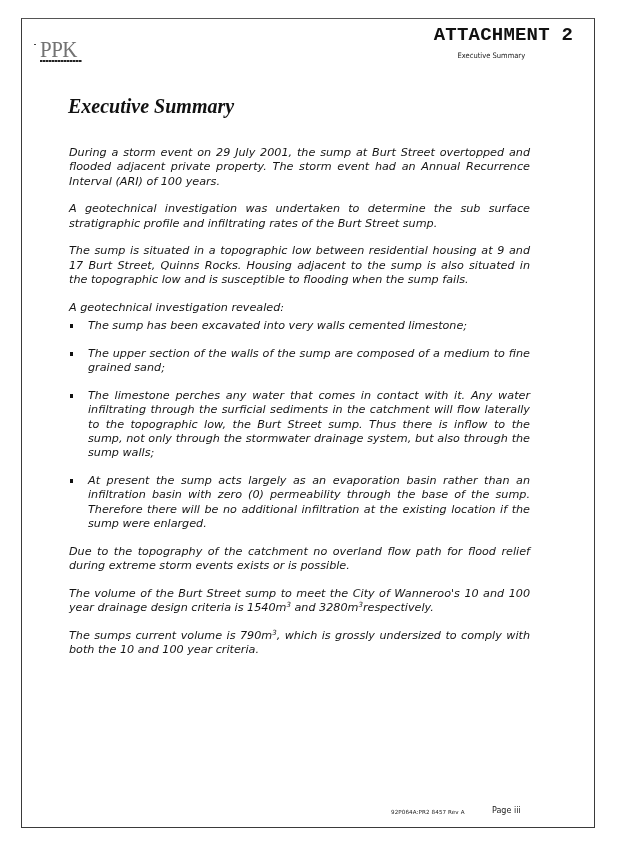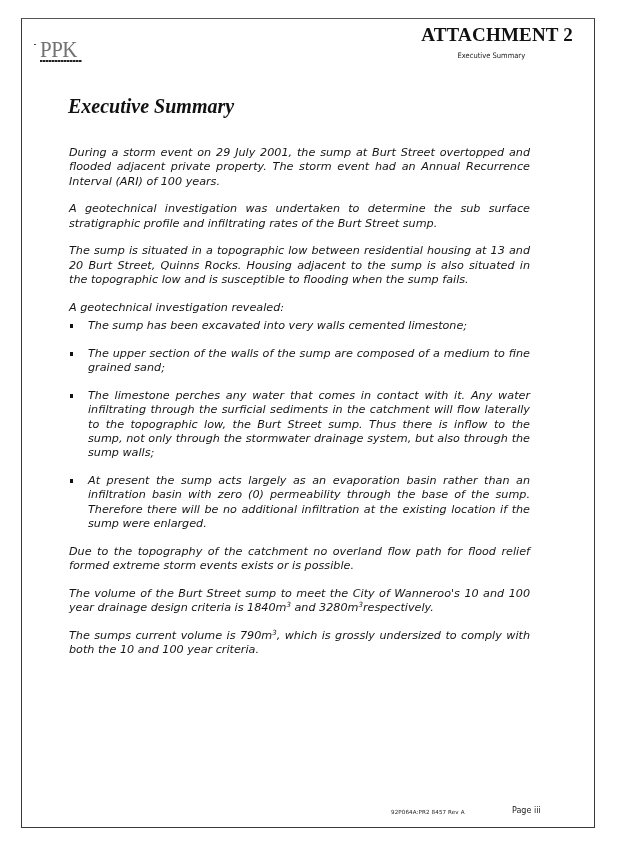--- a/index.html
+++ b/index.html
@@ -52,21 +52,21 @@
       display: block;
       margin-top: 2px;
       width: 42px;
       height: 2px;
       background: repeating-linear-gradient(90deg, #222 0 2px, #888 2px 3px);
     }
     .attachment-title {
       position: absolute;
       right: 50px;
       top: 24px;
-      font-family: Liberation Serif, serif;
+      font-family: Liberation Mono, monospace;
       font-weight: bold;
       font-size: 19px;
       letter-spacing: 0.2px;
       color: #111;
     }
     .attachment-subtitle {
       position: absolute;
       right: 98px;
       top: 51px;
       font-family: "DejaVu Sans", sans-serif;
@@ -134,21 +134,21 @@
       position: absolute;
       left: 391px;
       top: 809px;
       font-family: "DejaVu Sans", sans-serif;
       font-size: 5.6px;
       color: #222;
       letter-spacing: 0.1px;
     }
     .footer-page {
       position: absolute;
-      left: 512px;
+      left: 492px;
       top: 806px;
       font-family: "DejaVu Sans", sans-serif;
       font-size: 8px;
       color: #222;
     }
   </style>
 </head>
 <body>
 
 <div class="page-frame"></div>
@@ -160,21 +160,21 @@
 </div>
 
 <div class="attachment-title">ATTACHMENT 2</div>
 <div class="attachment-subtitle">Executive Summary</div>
 
 <h1 class="doc-title" style="margin:0;">Executive Summary</h1>
 
 <div class="body">
   <p class="para">During a storm event on 29 July 2001, the sump at Burt Street overtopped and flooded adjacent private property.  The storm event had an Annual Recurrence Interval (ARI) of 100 years.</p>
   <p class="para">A geotechnical investigation was undertaken to determine the sub surface stratigraphic profile and infiltrating rates of the Burt Street sump.</p>
-  <p class="para">The sump is situated in a topographic low between residential housing at 13 and 20 Burt Street, Quinns Rocks.  Housing adjacent to the sump is also situated in the topographic low and is susceptible to flooding when the sump fails.</p>
+  <p class="para">The sump is situated in a topographic low between residential housing at 9 and 17 Burt Street, Quinns Rocks.  Housing adjacent to the sump is also situated in the topographic low and is susceptible to flooding when the sump fails.</p>
   <p class="para tight">A geotechnical investigation revealed:</p>
 
   <ul class="bullet-list">
     <li class="bullet-item">
       <span class="bullet-marker"></span>
       <span>The sump has been excavated into very walls cemented limestone;</span>
     </li>
     <li class="bullet-item">
       <span class="bullet-marker"></span>
       <span>The upper section of the walls of the sump are composed of a medium to fine grained sand;</span>
@@ -182,21 +182,21 @@
     <li class="bullet-item">
       <span class="bullet-marker"></span>
       <span>The limestone perches any water that comes in contact with it.  Any water infiltrating through the surficial sediments in the catchment will flow laterally to the topographic low, the Burt Street sump.  Thus there is inflow to the sump, not only through the stormwater drainage system, but also through the sump walls;</span>
     </li>
     <li class="bullet-item">
       <span class="bullet-marker"></span>
       <span>At present the sump acts largely as an evaporation basin rather than an infiltration basin with zero (0) permeability through the base of the sump. Therefore there will be no additional infiltration at the existing location if the sump were enlarged.</span>
     </li>
   </ul>
 
-  <p class="para">Due to the topography of the catchment no overland flow path for flood relief formed extreme storm events exists or is possible.</p>
-
-  <p class="para"><span>The volume of the Burt Street sump to meet the City of Wanneroo's 10 and 100 year drainage design criteria is </span><span>1840m</span><sup class="unit">3</sup><span> and </span><span>3280m</span><sup class="unit">3</sup><span>respectively.</span></p>
+  <p class="para">Due to the topography of the catchment no overland flow path for flood relief during extreme storm events exists or is possible.</p>
+
+  <p class="para"><span>The volume of the Burt Street sump to meet the City of Wanneroo's 10 and 100 year drainage design criteria is </span><span>1540m</span><sup class="unit">3</sup><span> and </span><span>3280m</span><sup class="unit">3</sup><span>respectively.</span></p>
 
   <p class="para"><span>The sumps current volume is </span><span>790m</span><sup class="unit">3</sup><span>, which is grossly undersized to comply with both the 10 and 100 year criteria.</span></p>
 </div>
 
 <div class="footer-ref">92P064A:PR2 8457 Rev A</div>
 <div class="footer-page">Page iii</div>
 
 </body></html>

